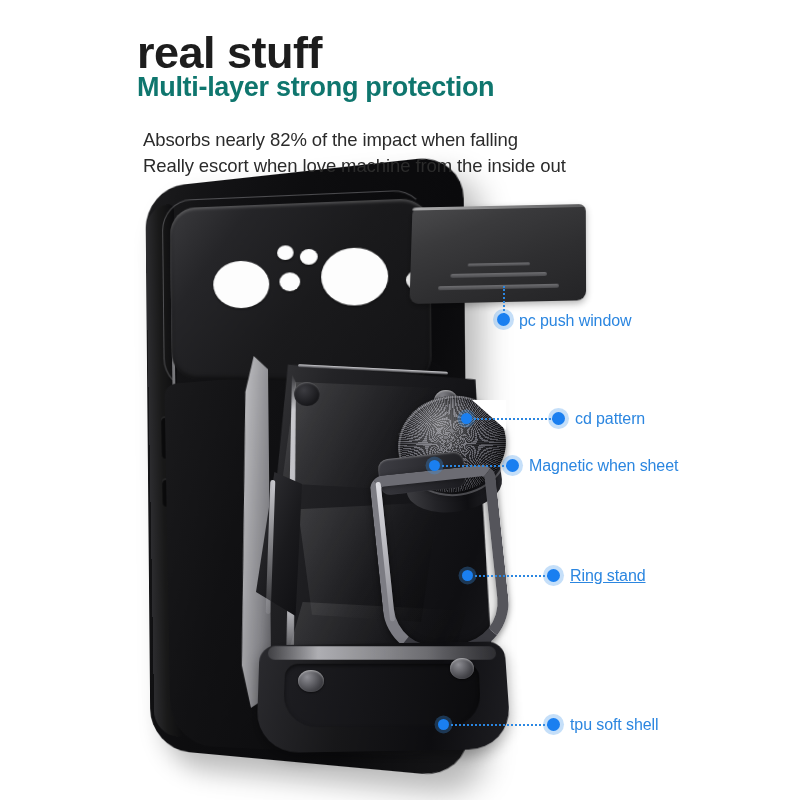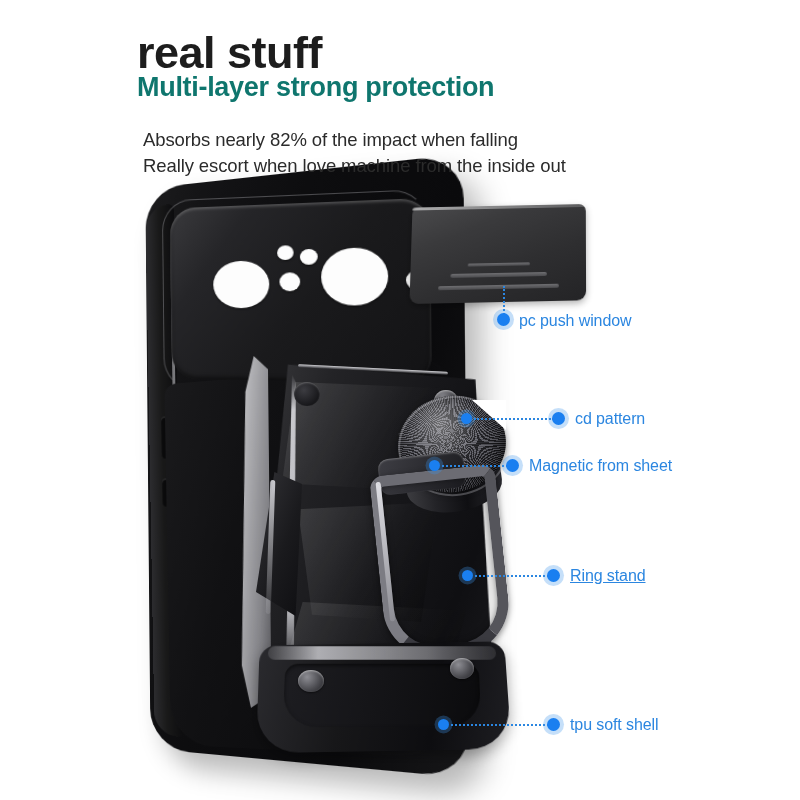--- a/index.html
+++ b/index.html
@@ -371,21 +371,21 @@
     <div class="dot small" style="left:461px;top:413px;"></div>
     <div class="leader" style="left:474px;top:418px;width:80px;"></div>
     <div class="dot" style="left:552px;top:412px;"></div>
     <div class="lbl" style="left:575px;top:411px;">cd pattern</div>
   </div>
 
   <div class="callout">
     <div class="dot small" style="left:429px;top:460px;"></div>
     <div class="leader" style="left:442px;top:465px;width:66px;"></div>
     <div class="dot" style="left:506px;top:459px;"></div>
-    <div class="lbl" style="left:529px;top:458px;">Magnetic from sheet</div>
+    <div class="lbl" style="left:529px;top:458px;">Magnetic when sheet</div>
   </div>
 
   <div class="callout">
     <div class="dot small" style="left:462px;top:570px;"></div>
     <div class="leader" style="left:475px;top:575px;width:74px;"></div>
     <div class="dot" style="left:547px;top:569px;"></div>
     <div class="lbl" style="left:570px;top:568px;text-decoration:underline;">Ring stand</div>
   </div>
 
   <div class="callout">

